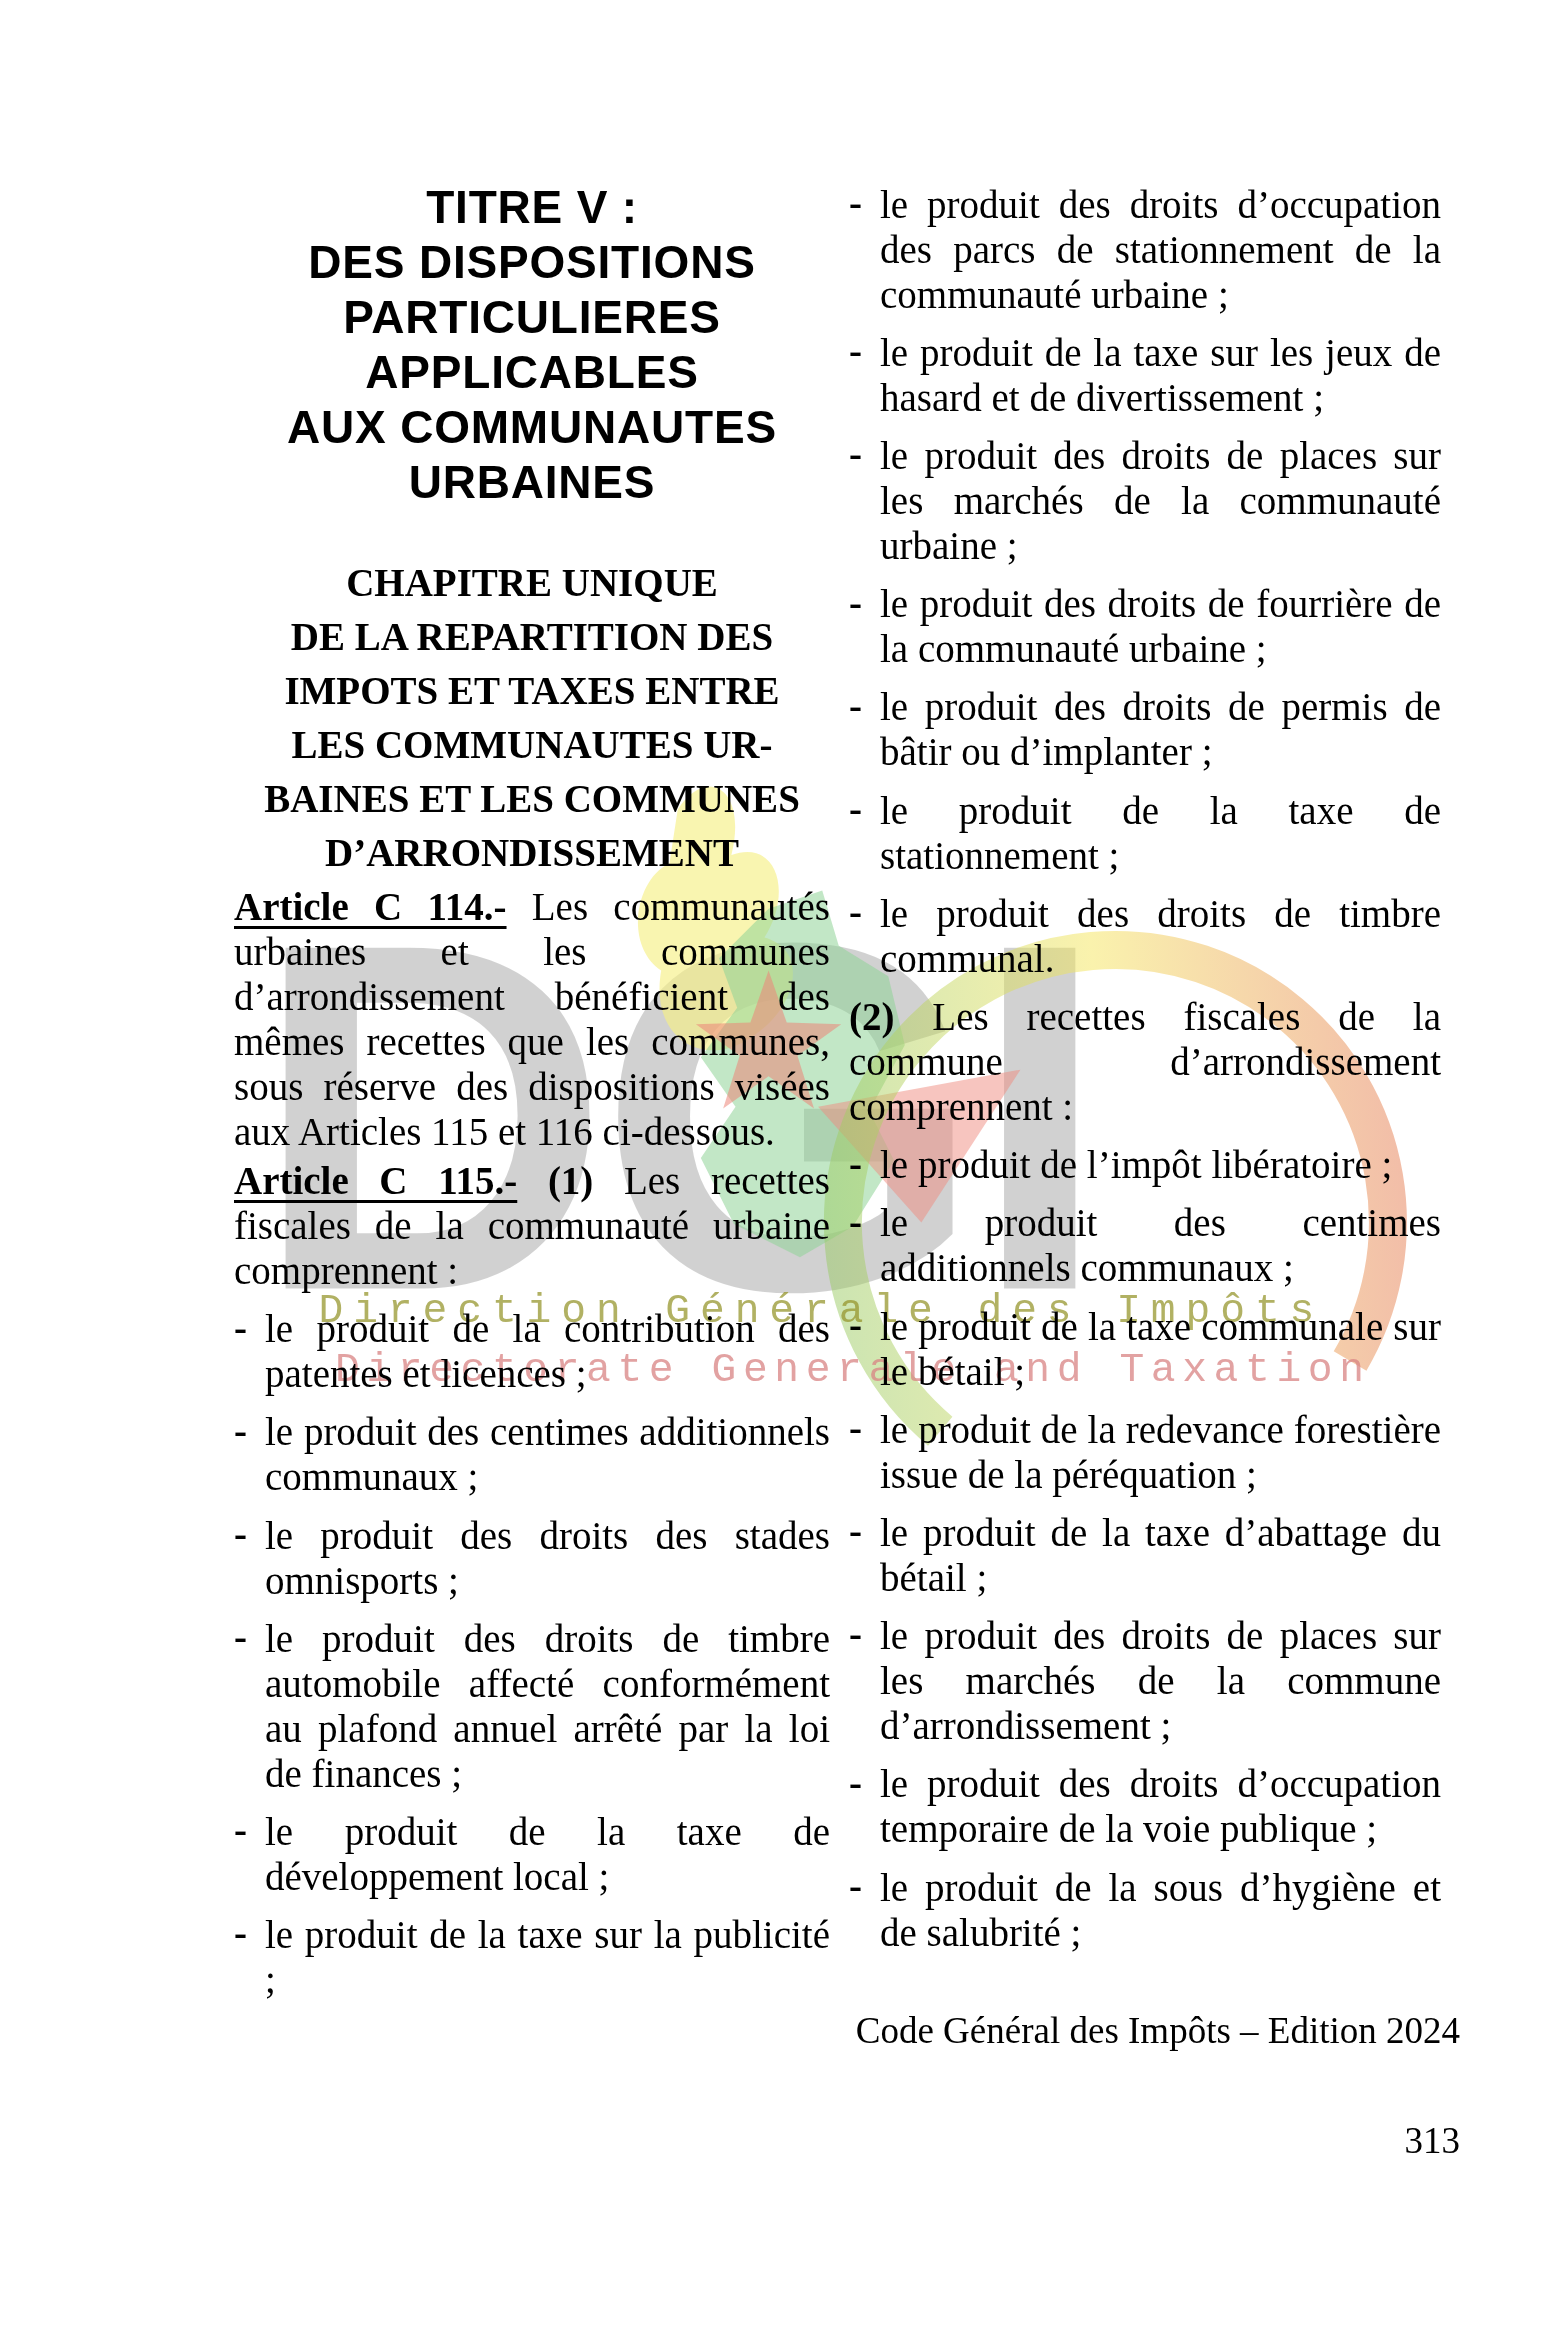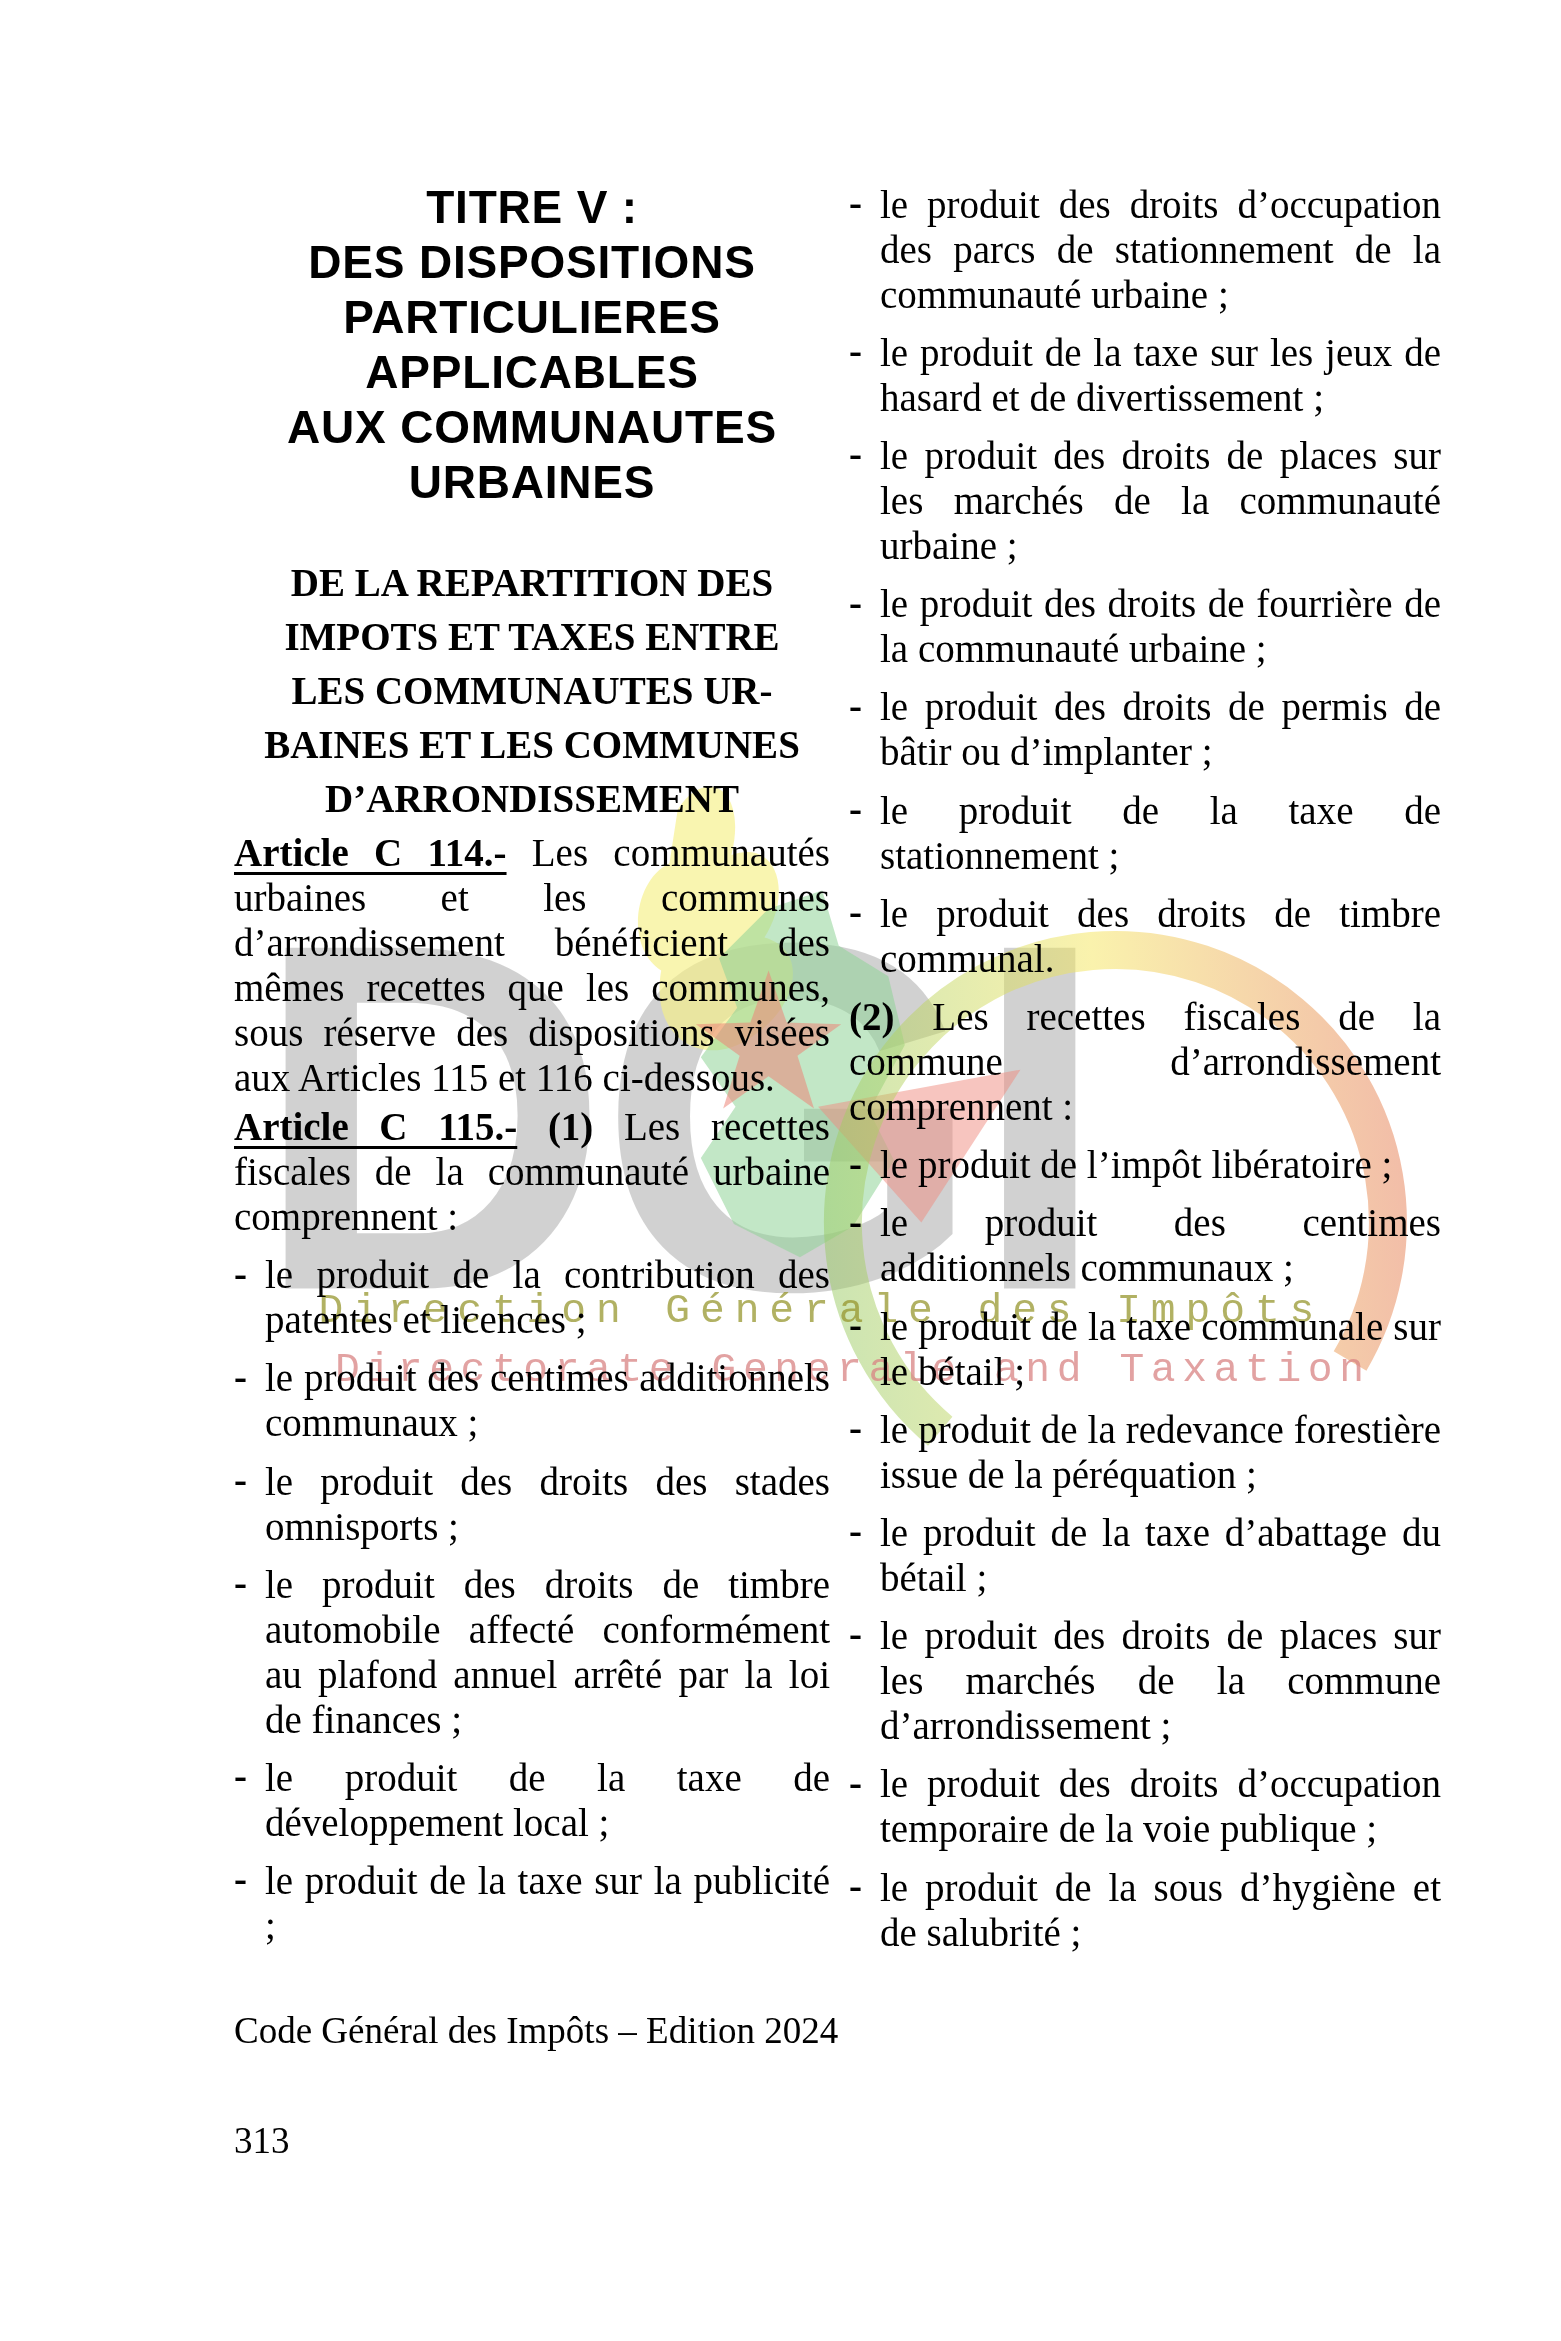--- a/index.html
+++ b/index.html
@@ -69,22 +69,22 @@
     position:absolute;
     left:0; top:-1.7px;
     font-weight:700;
   }
   .right-col .blist.first .item:first-child { margin-top:0; }
   .clause2-par { margin-top:13.2px; }
 
   
   .footer, .page-num {
     position:absolute;
-    left:234px; width:1208px;
-    text-align:left;
+    left:252px; width:1208px;
+    text-align:right;
     font-size:37px;
     z-index:1;
   }
   .footer   { top:2009px; }
   .page-num { top:2119px; }
 </style>
 </head>
 <body>
 
 <div class="page">
@@ -112,20 +112,21 @@
     <div class="title-block">
       <div>TITRE V :</div>
       <div>DES DISPOSITIONS</div>
       <div>PARTICULIERES</div>
       <div>APPLICABLES</div>
       <div>AUX COMMUNAUTES</div>
       <div>URBAINES</div>
     </div>
 
     <div class="chapter-block">
+      <div>CHAPITRE UNIQUE</div>
       <div>DE LA REPARTITION DES</div>
       <div>IMPOTS ET TAXES ENTRE</div>
       <div>LES COMMUNAUTES UR-</div>
       <div>BAINES ET LES COMMUNES</div>
       <div>D’ARRONDISSEMENT</div>
     </div>
 
     <p class="body-par">
       <span class="art-label">Article C 114.-</span>
       <span>Les communautés urbaines et les communes d’arrondissement bénéficient des mêmes recettes que les communes, sous réserve des dispositions visées aux Articles 115 et 116 ci-dessous.</span>

